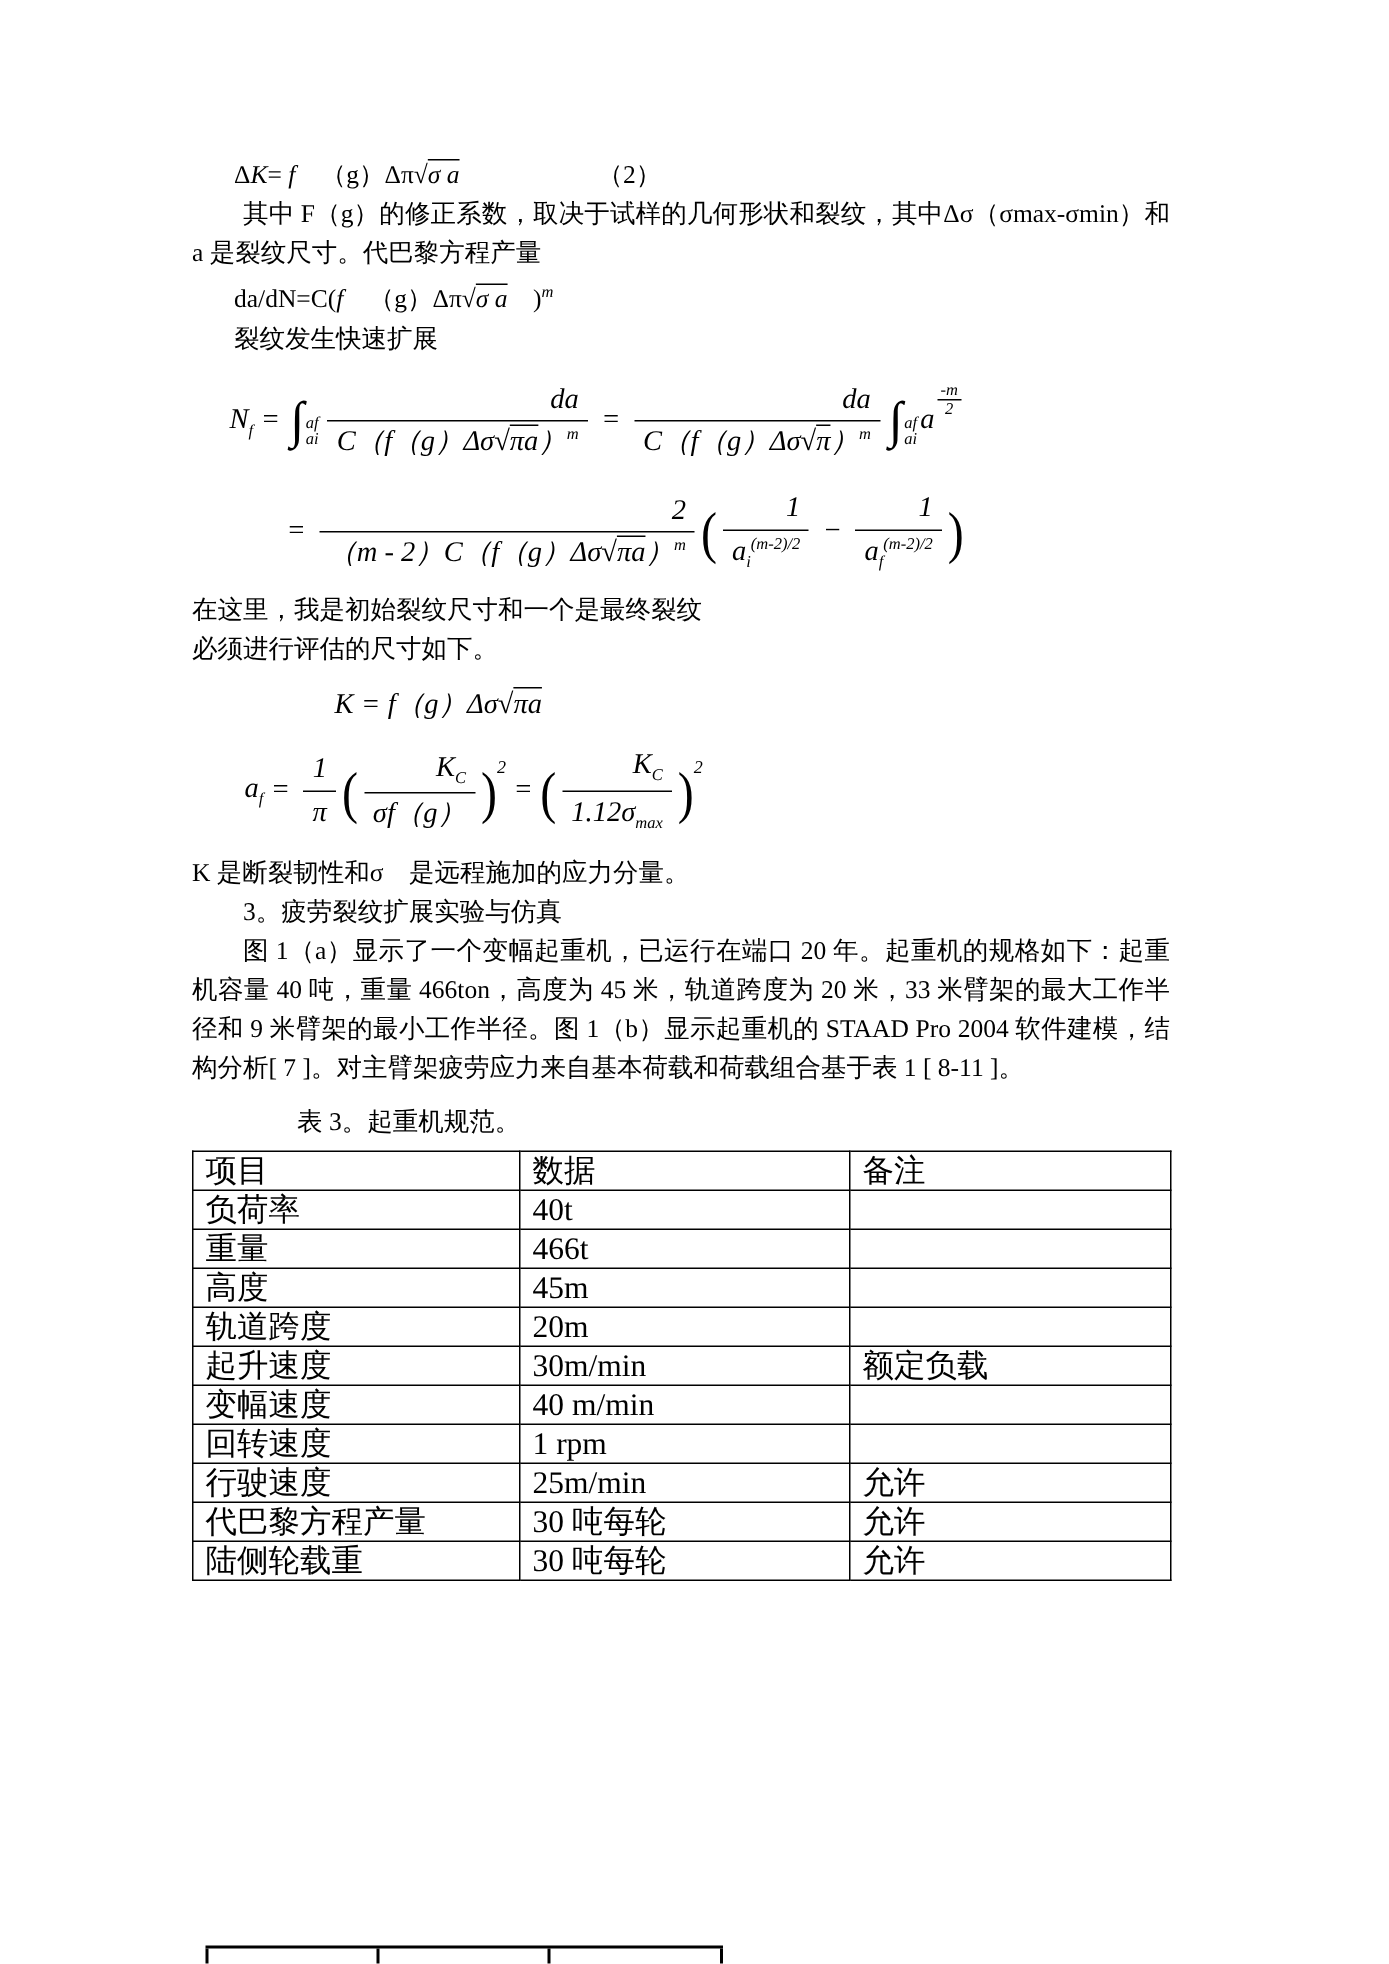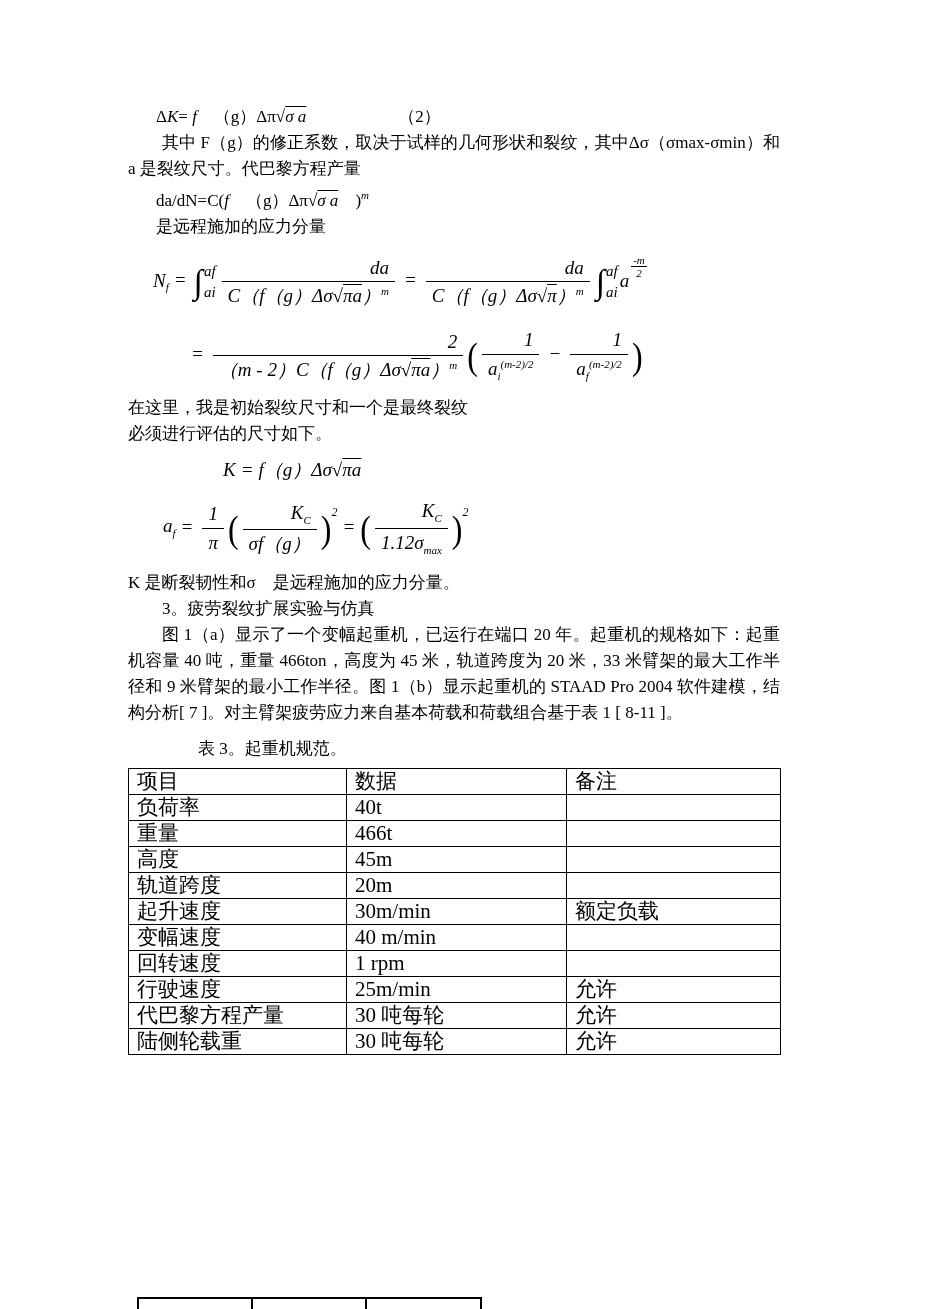--- a/index.html
+++ b/index.html
@@ -28,21 +28,21 @@
   sub { font-size: 11px; }
 
   
   .disp { margin: 10px 0; font-size: 19px; font-style: italic; line-height: normal; white-space: nowrap; }
   .mx { margin: 0 5px; }
   .frac { display: inline-block; vertical-align: middle; text-align: center; margin: 0 4px; line-height: 1.25; }
   .frac .fn { display: block; border-bottom: 1px solid #000; padding: 2px 6px; text-align: right; }
   .frac .fd { display: block; padding: 2px 6px; }
   .intgrp { display: inline-flex; align-items: center; vertical-align: middle; margin: 0 2px; }
   .int { font-size: 34px; font-style: normal; line-height: 1; }
-  .lim { display: inline-flex; flex-direction: column; justify-content: space-between; height: 40px; font-size: 15px; font-style: italic; line-height: 1; margin-left: 1px; padding: 2px 0; }
+  .lim { display: inline-flex; flex-direction: column; justify-content: flex-end; height: 40px; font-size: 11px; font-style: italic; line-height: 1; margin-left: 1px; padding: 2px 0; }
   .supfrac { display: inline-block; vertical-align: 9px; text-align: center; font-size: 11px; line-height: 1.15; margin-left: 2px; font-style: italic; }
   .supfrac .n { display: block; border-bottom: 1px solid #000; padding: 0 2px; }
   .supfrac .d { display: block; }
   .bigp { display: inline-block; font-size: 32px; font-style: normal; vertical-align: middle; line-height: 1; transform: scaleY(1.2); }
   .bexp { vertical-align: 16px; font-size: 12px; font-style: italic; }
 
   
   .caption { margin: 10px 0 6px 70px; }
   table.spec { border-collapse: collapse; width: 652px; table-layout: fixed; }
   table.spec td, table.spec th {
@@ -64,21 +64,21 @@
 <body>
 
 <div class="content">
 
   <p class="indent1"><span>Δ</span><span class="it">K</span><span>= </span><span class="it">f</span><span>　（g）Δπ√</span><span class="rad">σ a</span><span style="margin-left:92px;">（2）</span></p>
 
   <p class="indent2 justify">其中 F（g）的修正系数，取决于试样的几何形状和裂纹，其中Δσ（σmax-σmin）和 a 是裂纹尺寸。代巴黎方程产量</p>
 
   <p class="indent1"><span>da/dN=C(</span><span class="it">f</span><span>　（g）Δπ√</span><span class="rad">σ a</span><span>　)</span><sup class="it">m</sup></p>
 
-  <p class="indent1">是远程施加的应力分量</p>
+  <p class="indent1">裂纹发生快速扩展</p>
 
   <div class="disp" style="margin-left:25px; margin-top:14px;">
     <span class="it">N</span><sub class="it">f</sub><span class="mx">=</span><span class="intgrp">
         <span class="int">∫</span>
         <span class="lim">
           <span>af</span>
           <span>ai</span>
         </span>
       </span><span class="frac"><span class="fn">da</span><span class="fd"><span>C（f（g）Δσ√</span><span class="rad">πa</span><span>）</span><sup>m</sup></span></span><span class="mx">=</span><span class="frac"><span class="fn">da</span><span class="fd"><span>C（f（g）Δσ√</span><span class="rad">π</span><span>）</span><sup>m</sup></span></span><span class="intgrp">
         <span class="int">∫</span>

